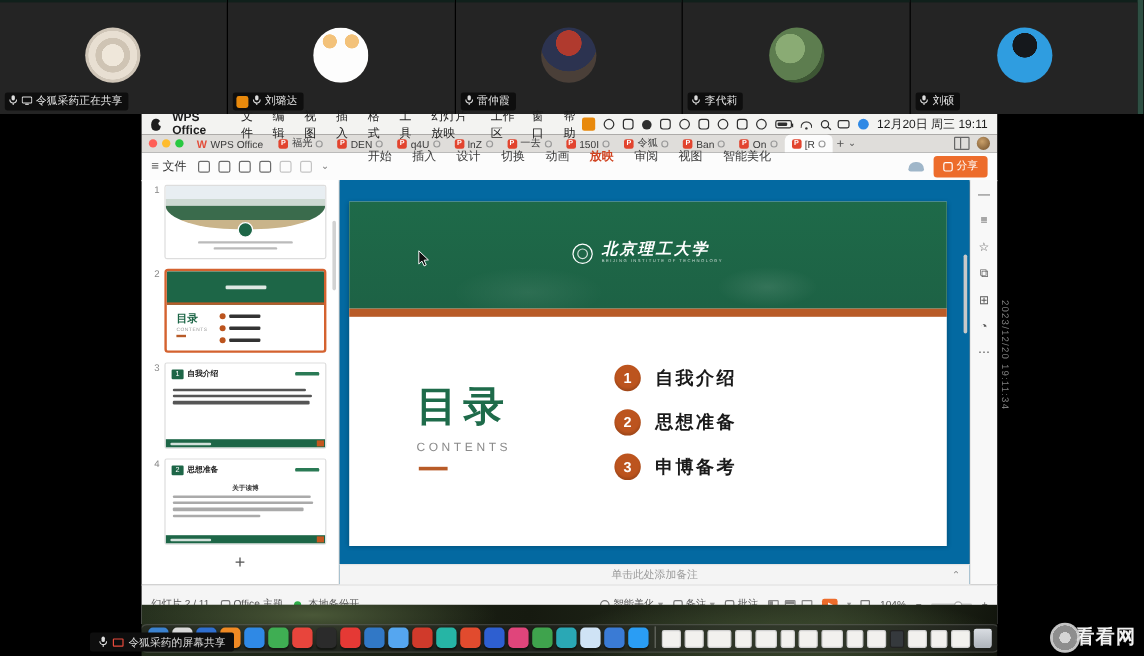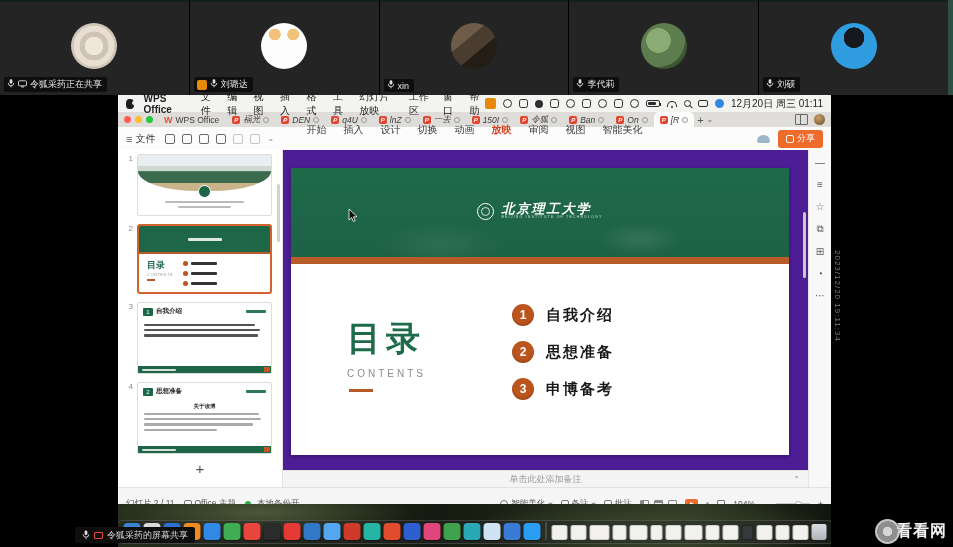--- a/index.html
+++ b/index.html
@@ -42,21 +42,21 @@
   .ic.search{width:7px;height:7px;border:1.2px solid #2e2e2e;border-radius:50%;position:relative;}
   .ic.search::after{content:"";position:absolute;right:-2.5px;bottom:-1.5px;width:3.5px;height:1.2px;background:#2e2e2e;transform:rotate(45deg);}
   .ic.cc{width:10px;height:7px;border:1px solid #2e2e2e;border-radius:2px;}
   .ic.blue{width:9px;height:9px;background:#2f89e5;border-radius:50%;}
   .clock{font-size:10px;color:#1d1d1d;white-space:nowrap;}
   
   .tabbar{height:15px;background:#dfddda;display:flex;align-items:center;padding:0 6px;font-size:8.5px;color:#3a3a3a;}
   .tl{width:7px;height:7px;border-radius:50%;margin-right:4px;}
   .hometab{display:flex;align-items:center;gap:3px;padding:0 7px;height:15px;}
   .wlogo{color:#e34d3a;font-weight:bold;font-size:9px;}
-  .dtabs{display:flex;align-items:flex-start;height:15px;overflow:hidden;font-style:italic;}
+  .dtabs{display:flex;align-items:flex-start;height:15px;overflow:hidden;}
   .dtab{display:flex;align-items:center;gap:3px;padding:0 6px;height:15px;border-radius:5px 5px 0 0;white-space:nowrap;max-width:62px;}
   .dtab.active{background:#fcfcfc;}
   .pbadge{min-width:8px;height:8px;background:#e2442e;color:#fff;font-size:6px;font-weight:bold;border-radius:2px;
           display:inline-flex;align-items:center;justify-content:center;line-height:1;}
   .tabdot{width:6px;height:6px;border:1px solid #9a9a9a;border-radius:50%;box-sizing:border-box;}
   .newtab{margin:0 3px;font-size:11px;color:#555;}
   .tabchev{font-size:8px;color:#666;}
   .tb-right{margin-left:auto;display:flex;align-items:center;gap:6px;}
   .winic{width:11px;height:9px;border:1px solid #666;border-radius:1px;position:relative;}
   .winic::after{content:"";position:absolute;left:4px;top:0;bottom:0;width:1px;background:#666;}
@@ -105,21 +105,21 @@
   .t34-body{padding:3px 6px;}
   .dbar{height:2.2px;background:#555;border-radius:1px;margin:3px 0;}
   .gbar{height:2.2px;background:#aaa;border-radius:1px;margin:3px 0;}
   .t34-heading{text-align:center;font-size:5.5px;font-weight:bold;color:#333;margin:2px 0 1px;}
   .t34-footer{position:absolute;left:0;right:0;bottom:0;height:7px;background:#1d6647;display:flex;align-items:center;}
   .t34-footer .fbar{width:34px;height:2px;background:rgba(255,255,255,.8);margin-left:4px;border-radius:1px;}
   .t34-footer .fsq{margin-left:auto;width:6px;height:5px;background:#c4571f;margin-right:1px;}
   .addslide{text-align:center;font-size:15px;color:#555;margin-top:2px;}
   .tscroll{position:absolute;right:2px;top:34px;width:3px;height:58px;background:#d2d2d2;border-radius:2px;}
   
-  .canvas{flex:1;position:relative;background:#4c1d95;}
+  .canvas{flex:1;position:relative;background:#0369a1;}
   .slide{position:absolute;left:8px;top:18px;width:498px;height:287px;background:#fff;box-shadow:0 1px 4px rgba(0,0,0,.3);}
   .band{height:89px;background:
         radial-gradient(60px 24px at 70% 80%,rgba(255,255,255,.10),transparent 70%),
         radial-gradient(90px 30px at 30% 85%,rgba(255,255,255,.07),transparent 70%),
         linear-gradient(#1e6a49,#1d6245);position:relative;}
   .obar{height:7px;background:#b85b28;}
   .logo-row{position:absolute;left:0;right:0;top:34px;display:flex;align-items:center;justify-content:center;gap:7px;}
   .seal{width:17px;height:17px;border:1.5px solid #fff;border-radius:50%;box-sizing:border-box;position:relative;}
   .seal::after{content:"";position:absolute;left:3px;top:3px;right:3px;bottom:3px;border:1px solid rgba(255,255,255,.8);border-radius:50%;}
   .uni-wrap{display:flex;flex-direction:column;line-height:1.1;}
@@ -204,28 +204,28 @@
         <span class="chip-presenter"></span>
         <span><svg width="8" height="9" viewBox="0 0 8 9">
             <rect x="2.6" y="0.3" width="2.8" height="4.4" rx="1.4" fill="#ddd"></rect>
             <path d="M1.2 4a2.8 2.8 0 0 0 5.6 0" fill="none" stroke="#ddd" stroke-width="0.9"></path>
             <line x1="4" y1="6.8" x2="4" y2="8.4" stroke="#ddd" stroke-width="0.9"></line>
           </svg></span>
         <span>刘璐达</span>
       </div>
     </div>
     <div class="tile">
-      <div class="av av3"></div>
+      <div class="av av4"></div>
       <div class="nameplate">
         <span><svg width="8" height="9" viewBox="0 0 8 9">
             <rect x="2.6" y="0.3" width="2.8" height="4.4" rx="1.4" fill="#ddd"></rect>
             <path d="M1.2 4a2.8 2.8 0 0 0 5.6 0" fill="none" stroke="#ddd" stroke-width="0.9"></path>
             <line x1="4" y1="6.8" x2="4" y2="8.4" stroke="#ddd" stroke-width="0.9"></line>
           </svg></span>
-        <span>xin</span>
+        <span>雷仲霞</span>
       </div>
     </div>
     <div class="tile">
       <div class="av av6"></div>
       <div class="nameplate">
         <span><svg width="8" height="9" viewBox="0 0 8 9">
             <rect x="2.6" y="0.3" width="2.8" height="4.4" rx="1.4" fill="#ddd"></rect>
             <path d="M1.2 4a2.8 2.8 0 0 0 5.6 0" fill="none" stroke="#ddd" stroke-width="0.9"></path>
             <line x1="4" y1="6.8" x2="4" y2="8.4" stroke="#ddd" stroke-width="0.9"></line>
           </svg></span>
@@ -274,21 +274,21 @@
           <span class="ic sq"></span>
           <span class="ic round"></span>
           <span class="ic sq"></span>
           <span class="ic round"></span>
           <span class="ic battery"></span>
           <span class="ic wifi"></span>
           <span class="ic search"></span>
           <span class="ic cc"></span>
           <span class="ic blue"></span>
         </span>
-      <span class="clock">12月20日 周三 01:11</span>
+      <span class="clock">12月20日 周三 19:11</span>
     </div>
   </div>
 
   <div class="tabbar">
     <span class="tl" style="background:#ff5f57"></span>
     <span class="tl" style="background:#febc2e"></span>
     <span class="tl" style="background:#28c840"></span>
     <div class="hometab">
       <span class="wlogo">W</span>
       <span>WPS Office</span>

